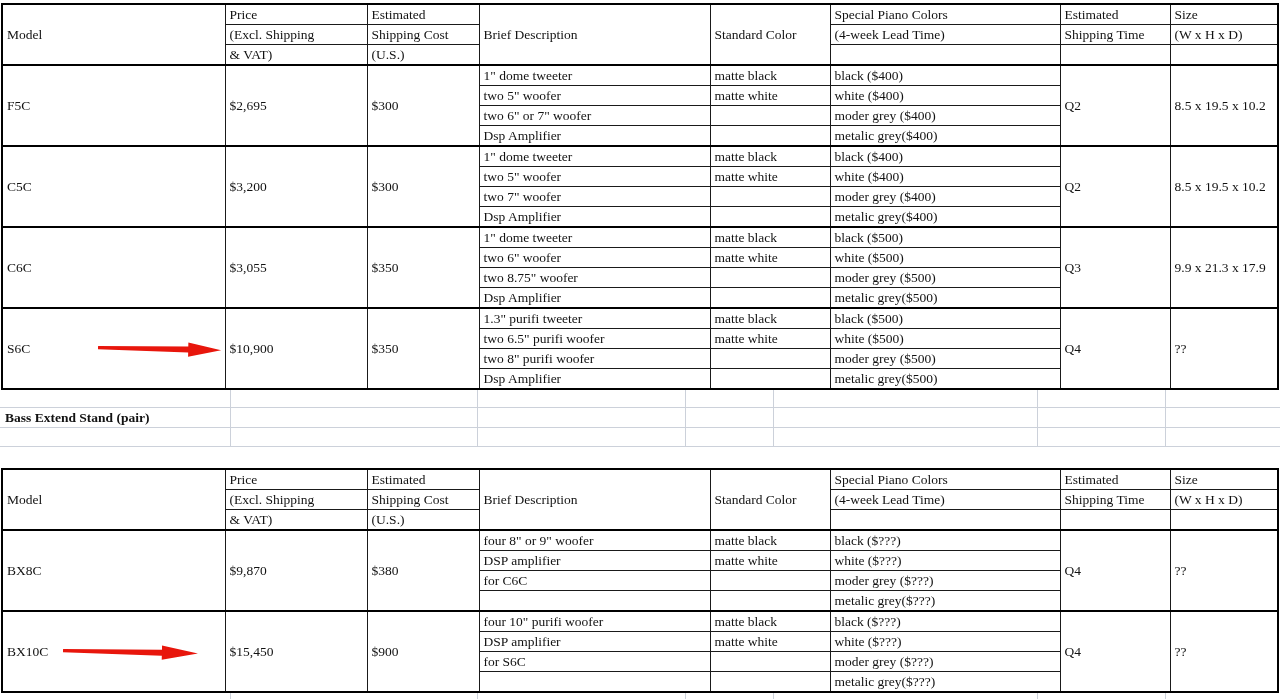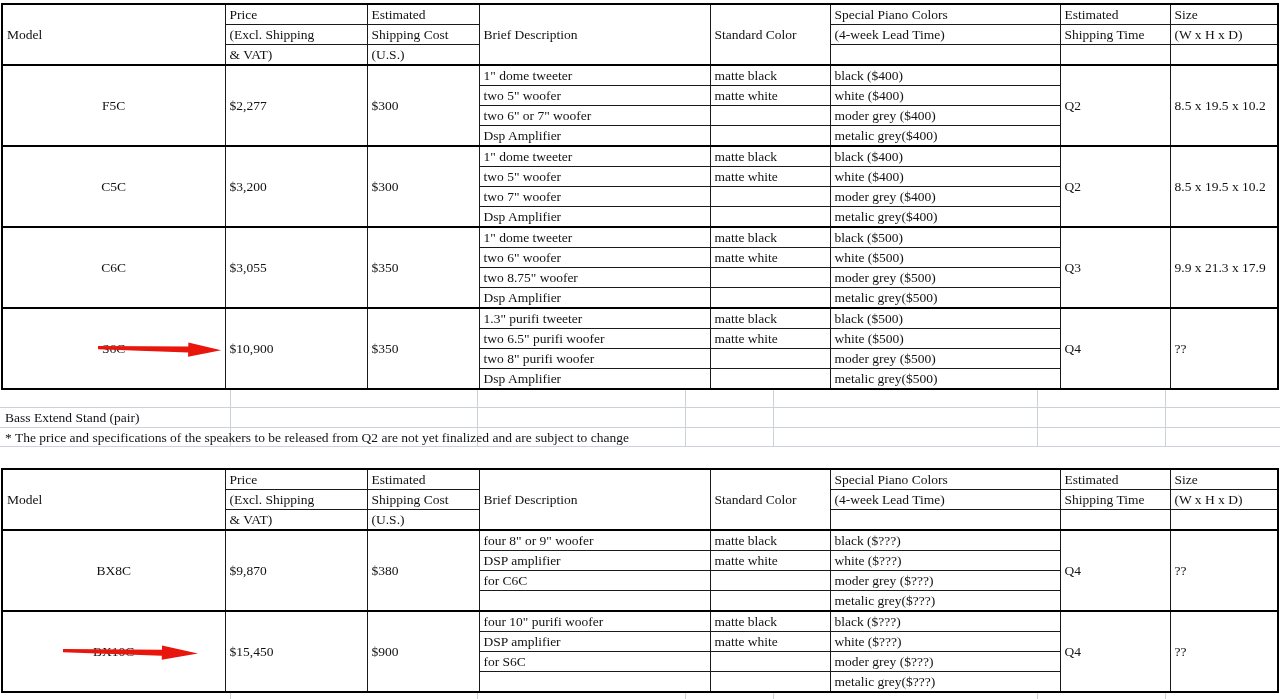--- a/index.html
+++ b/index.html
@@ -13,30 +13,30 @@
   table.spk { border-collapse:collapse; table-layout:fixed; width:1276px; margin-left:1px; border:2px solid #000; }
   table.spk td {
     border:1px solid #1a1a1a; padding:0 4px; height:19px; line-height:19px;
     overflow:hidden; white-space:nowrap; vertical-align:middle;
   }
   thead.hdr { border-bottom:2px solid #000; }
   tbody.group { border-top:2px solid #000; border-bottom:2px solid #000; }
   .t2 { margin-top:21px; }
 
   
-  td.model-cell { position:relative;text-align:center; }
+  td.model-cell { position:relative; }
   .arrow { display:none; position:absolute; top:50%; height:20px; margin-top:-10px; }
   tbody.has-arrow .arrow { display:block; transform:rotate(1.2deg); }
   .t1 tbody.has-arrow .arrow { left:95px; width:125px; }
   .t2 tbody.has-arrow .arrow { left:60px; width:137px; }
 
   
   .faint-row { position:relative; width:1280px; box-sizing:border-box; border-bottom:1px solid #ccd1da; }
   .blank-row { height:18px; }
-  .bass-row  { height:20px; line-height:20px; padding-left:5px; font-weight:normal; }
+  .bass-row  { height:20px; line-height:20px; padding-left:5px; font-weight:bold; }
   .note-row  { height:19px; line-height:19px; padding-left:5px; }
   .tail-row  { height:8px; border-bottom:none; }
   .vline { position:absolute; top:0; bottom:0; width:1px; background:#ccd1da; }
   .faint-row span { position:relative; z-index:2; background:transparent; }
 </style>
 </head>
 <body>
 
 <div class="page">
 
@@ -77,21 +77,21 @@
         <td><span></span></td>
       </tr>
     </thead>
 
   <tbody class="group">
     <tr>
       <td rowspan="4" class="model-cell">
         <span>F5C</span>
         
       </td>
-      <td rowspan="4"><span>$2,277</span></td>
+      <td rowspan="4"><span>$2,695</span></td>
       <td rowspan="4"><span>$300</span></td>
       <td><span>1" dome tweeter</span></td>
       <td><span>matte black</span></td>
       <td><span>black ($400)</span></td>
       <td rowspan="4"><span>Q2</span></td>
       <td rowspan="4"><span>8.5 x 19.5 x 10.2</span></td>
     </tr>
     <tr>
       <td><span>two 5" woofer</span></td>
       <td><span>matte white</span></td>
@@ -223,21 +223,20 @@
       <i class="vline" style="left:1165px"></i>
       <span>Bass Extend Stand (pair)</span>
     </div>
     <div class="faint-row note-row">
       <i class="vline" style="left:230px"></i>
       <i class="vline" style="left:477px"></i>
       <i class="vline" style="left:685px"></i>
       <i class="vline" style="left:773px"></i>
       <i class="vline" style="left:1037px"></i>
       <i class="vline" style="left:1165px"></i>
-      <span>* The price and specifications of the speakers to be released from Q2 are not yet finalized and are subject to change</span>
     </div>
   </div>
 
   <table class="spk t2" id="t2">
     <colgroup>
       <col style="width:223px">
         <col style="width:142px">
         <col style="width:112px">
         <col style="width:231px">
       <col style="width:120px">

